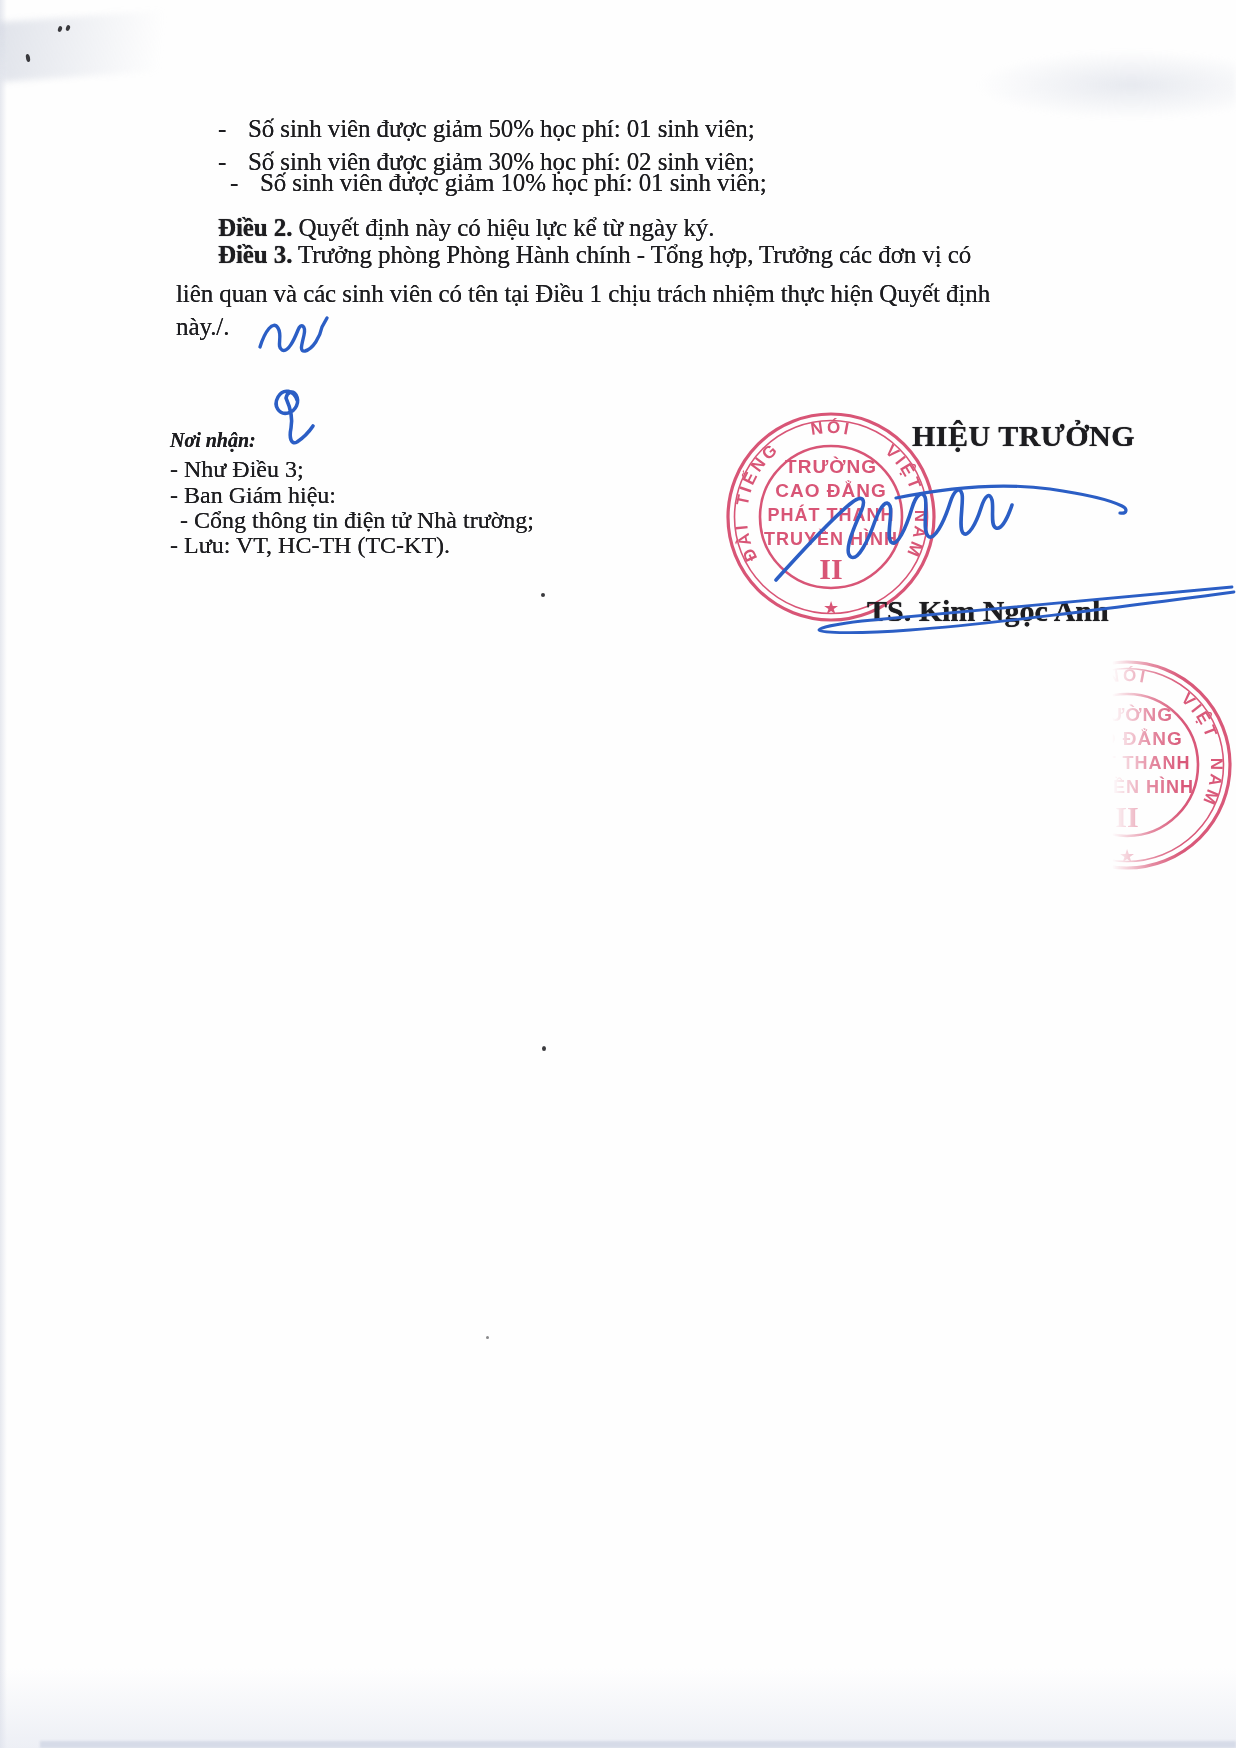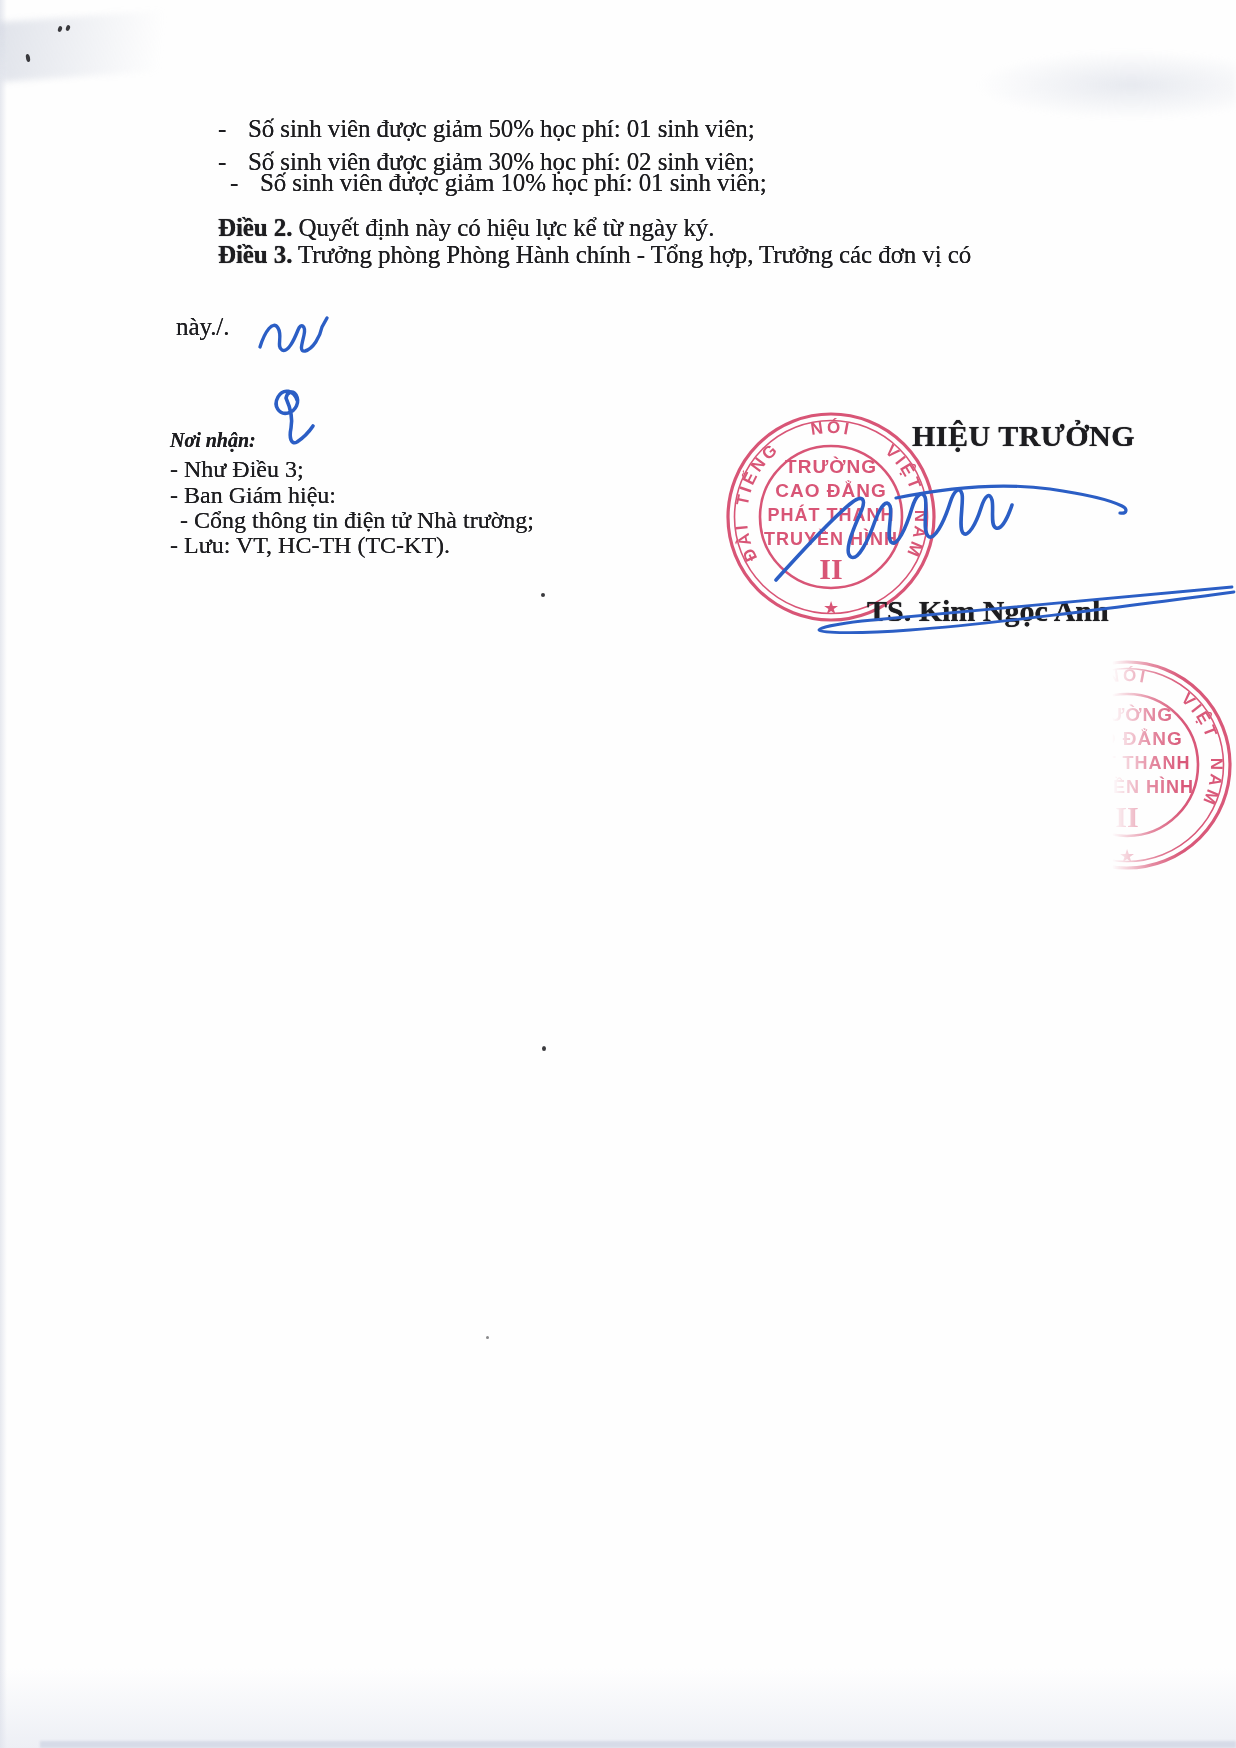--- a/index.html
+++ b/index.html
@@ -99,20 +99,21 @@
   <div class="speck m1"></div>
   <div class="speck d1"></div>
   <div class="speck d2"></div>
   <div class="speck d3"></div>
 
   <div class="tline" style="left:218px;top:114px;"><span class="dash">-</span><span>Số sinh viên được giảm 50% học phí: 01 sinh viên;</span></div>
   <div class="tline" style="left:218px;top:147px;"><span class="dash">-</span><span>Số sinh viên được giảm 30% học phí: 02 sinh viên;</span></div>
   <div class="tline" style="left:218px;top:168px;margin-left:12px;"><span class="dash">-</span><span>Số sinh viên được giảm 10% học phí: 01 sinh viên;</span></div>
   <div class="tline" style="left:218px;top:213px;"><span class="lbl">Điều 2.</span><span> Quyết định này có hiệu lực kể từ ngày ký.</span></div>
   <div class="tline" style="left:218px;top:240px;"><span class="lbl">Điều 3.</span><span> Trưởng phòng Phòng Hành chính - Tổng hợp, Trưởng các đơn vị có</span></div>
+  <div class="tline" style="left:176px;top:279px;">liên quan và các sinh viên có tên tại Điều 1 chịu trách nhiệm thực hiện Quyết định</div>
   <div class="tline" style="left:176px;top:312px;">này./.</div>
 
   <div class="rec title" style="left:170px;top:428px;">Nơi nhận:</div>
   <div class="rec" style="left:170px;top:457px;">- Như Điều 3;</div>
   <div class="rec" style="left:170px;top:483px;">- Ban Giám hiệu:</div>
   <div class="rec" style="left:180px;top:508px;">- Cổng thông tin điện tử Nhà trường;</div>
   <div class="rec" style="left:170px;top:533px;">- Lưu: VT, HC-TH (TC-KT).</div>
 
   <svg class="stamp stamp-main" width="230" height="230" viewBox="-115 -115 230 230">
     <circle r="103" fill="none" stroke="currentColor" stroke-width="3.2"></circle>

